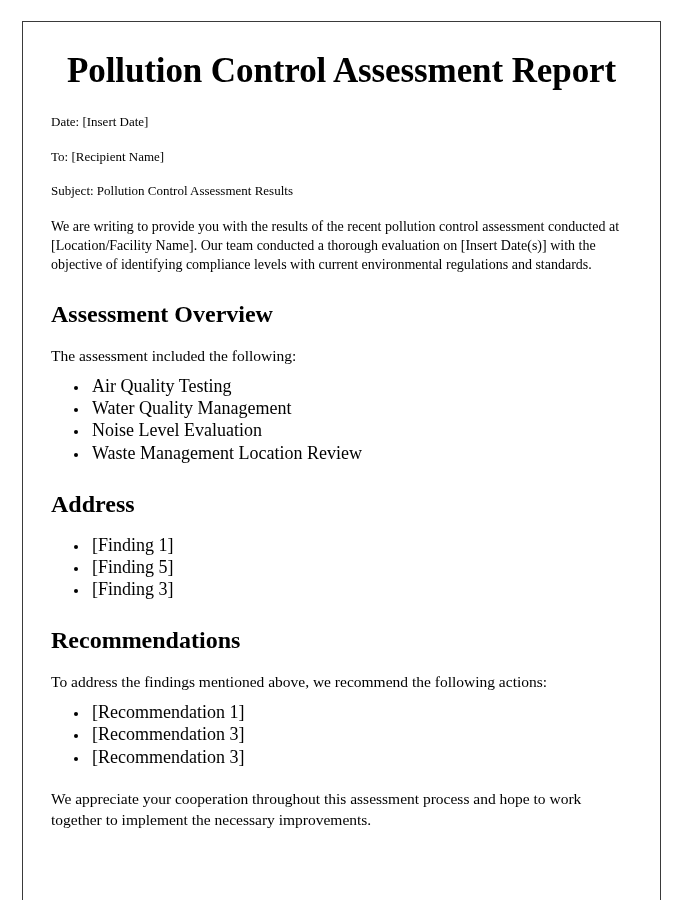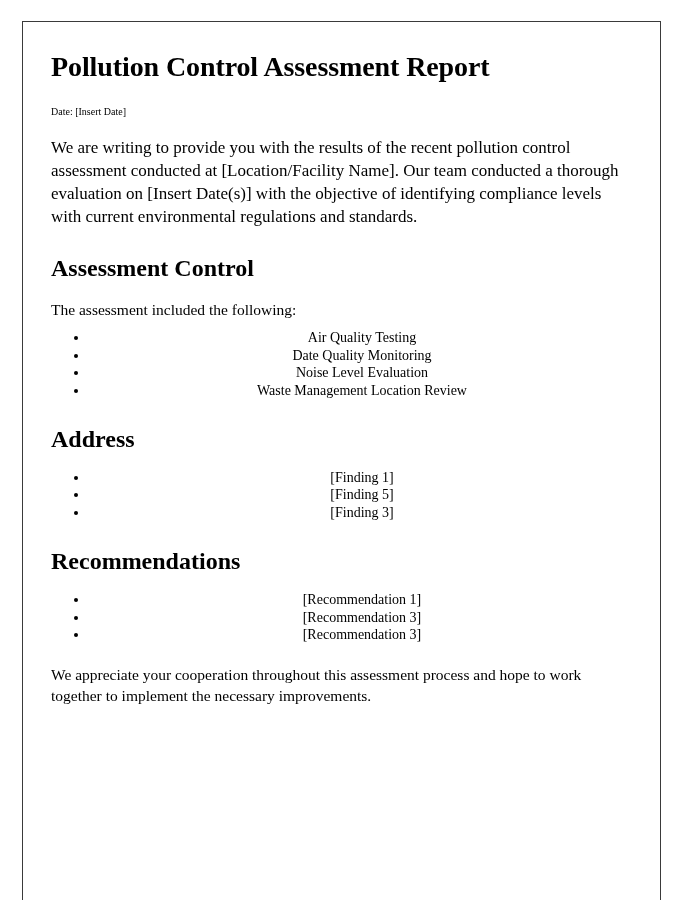--- a/index.html
+++ b/index.html
@@ -29,42 +29,43 @@
     border-bottom: none;   
     padding: 0 28px 0 28px;
   }
 
   .page-inner {
     padding-top: 16px;
   }
 
   
   .doc-title {
-    font-size: 28px;
+    font-size: 35px;
     font-weight: bold;
     line-height: 1.15;
     margin: 13px 0 22px 0;
     letter-spacing: -0.1px;
+    text-align: center;
   }
 
   .section-heading {
     font-size: 24px;
     font-weight: bold;
     line-height: 1.2;
     margin: 26px 0 16px 0;
   }
 
   .meta-line {
-    font-size: 10px;
+    font-size: 13px;
     line-height: 1.35;
     margin: 0 0 17px 0;
   }
 
   .lead-para {
-    font-size: 17px;
+    font-size: 14px;
     line-height: 1.36;
     margin: 8px 0 8px 0;
   }
 
   .intro-para {
     font-size: 15.5px;
     line-height: 1.36;
     margin: 16px 0 4px 0;
   }
 
@@ -73,59 +74,61 @@
     line-height: 1.36;
     margin: 20px 0 0 0;
   }
 
   ul.doc-list {
     margin: 10px 0 6px 0;
     padding-left: 38px;
     list-style-type: disc;
   }
   ul.doc-list li {
-    font-size: 14px;
+    font-size: 18px;
     line-height: 1.18;
     margin: 0 0 1px 0;
     padding-left: 3px;
-    text-align: center;
   }
   ul.doc-list li::marker {
     font-size: 14px;
   }
 </style>
 </head>
 <body>
 
 <div class="page-sheet">
   <div class="page-inner">
 
     <h1 class="doc-title">Pollution Control Assessment Report</h1>
 
     <p class="meta-line">Date: [Insert Date]</p>
+    <p class="meta-line">To: [Recipient Name]</p>
+    <p class="meta-line">Subject: Pollution Control Assessment Results</p>
 
     <p class="lead-para">We are writing to provide you with the results of the recent pollution control assessment conducted at [Location/Facility Name]. Our team conducted a thorough evaluation on [Insert Date(s)] with the objective of identifying compliance levels with current environmental regulations and standards.</p>
 
-    <h2 class="section-heading">Assessment Control</h2>
+    <h2 class="section-heading">Assessment Overview</h2>
     <p class="intro-para">The assessment included the following:</p>
     <ul class="doc-list">
       <li>Air Quality Testing</li>
-      <li>Date Quality Monitoring</li>
+      <li>Water Quality Management</li>
       <li>Noise Level Evaluation</li>
       <li>Waste Management Location Review</li>
     </ul>
 
     <h2 class="section-heading">Address</h2>
     <ul class="doc-list">
       <li>[Finding 1]</li>
       <li>[Finding 5]</li>
       <li>[Finding 3]</li>
     </ul>
 
     <h2 class="section-heading">Recommendations</h2>
+    <p class="intro-para">To address the findings mentioned above, we recommend the following actions:</p>
     <ul class="doc-list">
       <li>[Recommendation 1]</li>
       <li>[Recommendation 3]</li>
       <li>[Recommendation 3]</li>
     </ul>
 
     <p class="closing-para">We appreciate your cooperation throughout this assessment process and hope to work together to implement the necessary improvements.</p>
 
   </div>
 </div>

